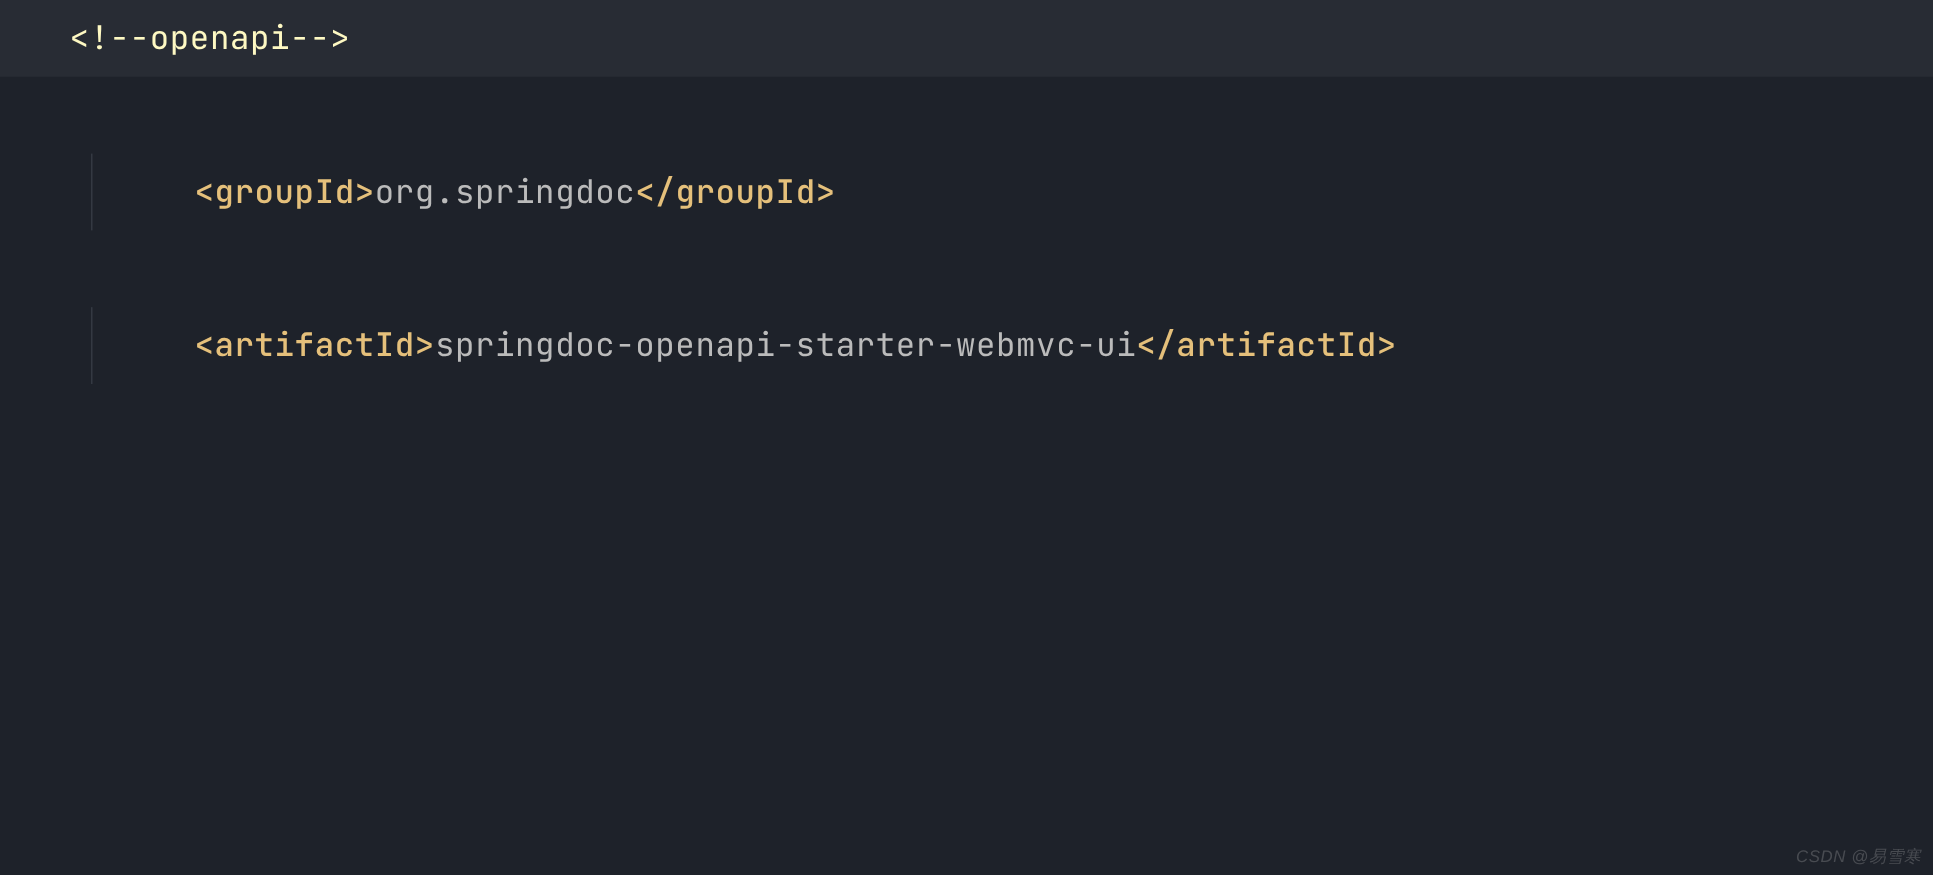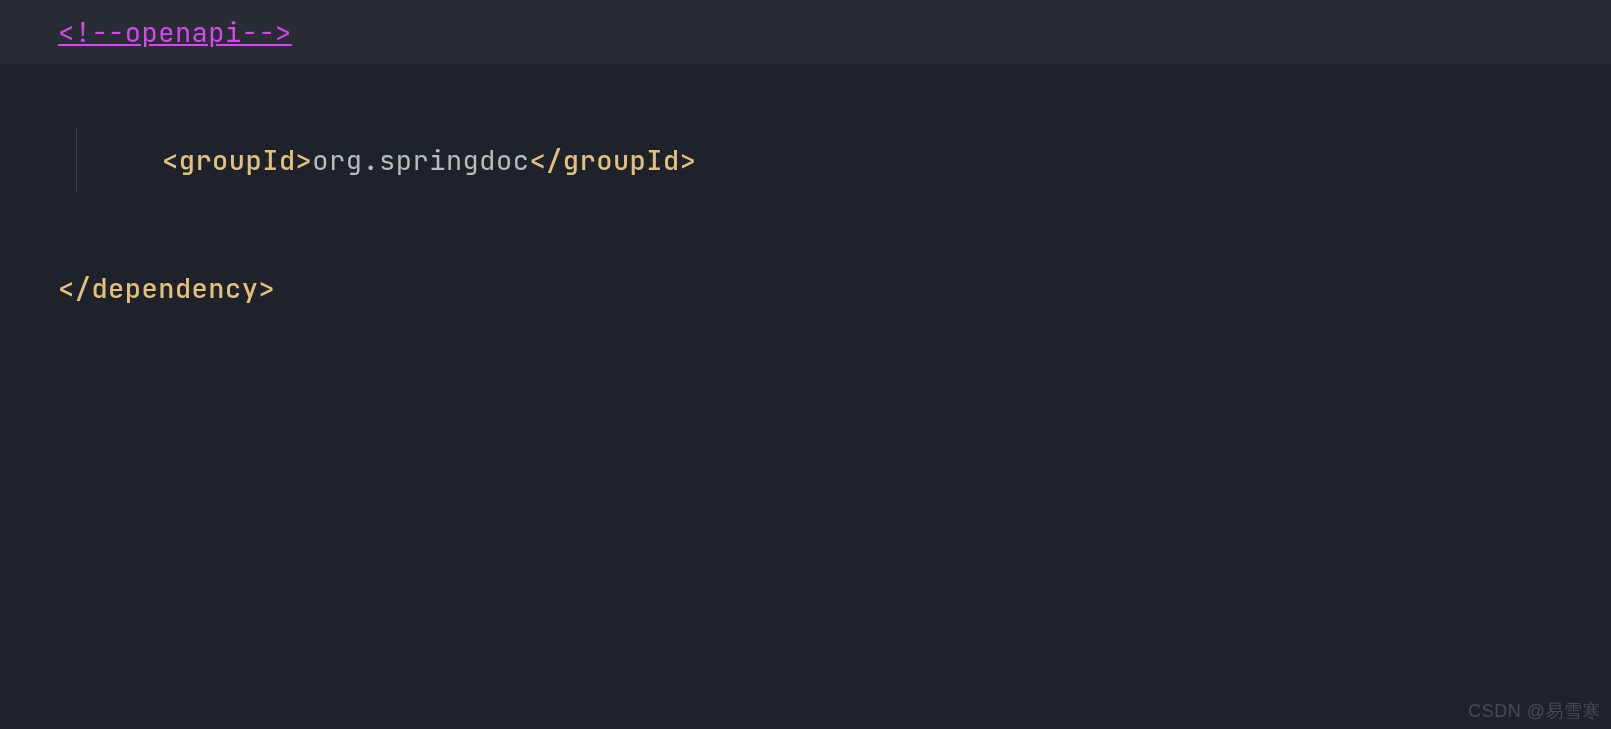--- a/index.html
+++ b/index.html
@@ -26,39 +26,40 @@
   }
   .line.hl {
     background: #282c34;
   }
   .indent-guide {
     border-left: 1px solid #3b4049;
     padding-left: 85px;
     margin-left: 18px;
     display: inline-block;
   }
-  .comment { color: #d946ef; text-decoration: underline; }
+  .comment { color: #fef9c3; }
   .tag     { color: #e5c07b; font-weight: 500; }
   .text    { color: #bbbbbb; }
   .watermark {
     position: absolute;
     right: 10px;
     bottom: 6px;
     font-family: sans-serif;
-    font-size: 18px;
+    font-size: 14px;
     color: rgba(200,200,200,0.25);
     letter-spacing: 0.5px;
+    font-style: italic;
   }
 </style>
 </head>
 <body>
 
 <pre class="code"><span class="line hl"><span class="comment"><span>&lt;!--</span><span>openapi</span><span>--&gt;</span></span></span>
 <span class="line"><span class="indent-guide"><span class="tag">&lt;groupId&gt;</span><span class="text">org.springdoc</span><span class="tag">&lt;/groupId&gt;</span></span></span>
-<span class="line"><span class="tag">&lt;/dependency&gt;</span></span>
+<span class="line"><span class="indent-guide"><span class="tag">&lt;artifactId&gt;</span><span class="text">springdoc-openapi-starter-webmvc-ui</span><span class="tag">&lt;/artifactId&gt;</span></span></span>
 
 
 
 
 
 </pre>
 
 <div class="watermark">CSDN @易雪寒</div>
 
 </body></html>

